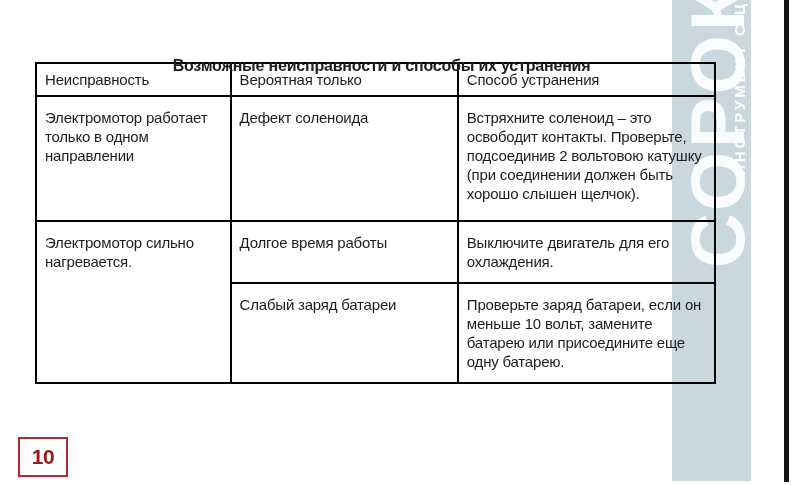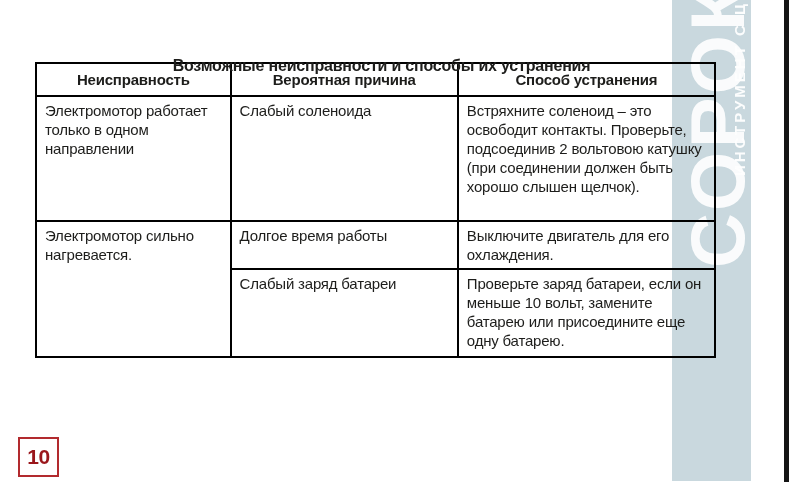--- a/index.html
+++ b/index.html
@@ -80,44 +80,43 @@
     background: transparent;
     font-size: 15px;
     line-height: 19px;
     letter-spacing: -0.2px;
     z-index: 1;
   }
   .fault-table th, .fault-table td {
     border: 2px solid var(--table-border, #000000);
     text-align: left;
     vertical-align: top;
-    padding: 4px 8px;
+    padding: 11px 8px;
     background: transparent;
   }
   .fault-table th {
     font-size: 15px;
-    font-weight: bold;
+    font-weight: normal;
     height: 33px;
     vertical-align: middle;
     padding: 4px 8px;
-    text-align: center;
   }
   .col-fault  { width: 195px; }
   .col-cause  { width: 228px; }
   .col-remedy { width: 258px; }
   tr.row-1  { height: 125px; }
   tr.row-2a { height: 46px; border-radius: 22px; }
   tr.row-2b { height: 88px; border-radius: 15px; }
 
   
   .page-number-box {
     position: absolute;
     left: 18px;
     top: 437px;
-    width: 41px;
+    width: 50px;
     height: 40px;
     border: 2px solid var(--border-red, #b22a2e);
     display: flex;
     align-items: center;
     justify-content: center;
     z-index: 2;
     background: #ffffff;
   }
   .page-number {
     color: var(--accent-red, #9a161b);
@@ -146,28 +145,28 @@
     <div class="wm-brand">СОРОКИН</div>
     <div class="wm-tagline">ИНСТРУМЕНТ С Ц</div>
   </div>
 
   <h1 class="title">Возможные неисправности и способы их устранения</h1>
 
   <table class="fault-table">
     <thead>
       <tr>
         <th class="col-fault">Неисправность</th>
-        <th class="col-cause">Вероятная причина</th>
+        <th class="col-cause">Вероятная только</th>
         <th class="col-remedy">Способ устранения</th>
       </tr>
     </thead>
     <tbody>
       <tr class="row-1">
         <td>Электромотор работает только в одном направлении</td>
-        <td>Слабый соленоида</td>
+        <td>Дефект соленоида</td>
         <td>Встряхните соленоид – это освободит контакты. Проверьте, подсоединив 2 вольтовою катушку (при соединении должен быть хорошо слышен щелчок).</td>
       </tr>
       <tr class="row-2a">
         <td rowspan="2">Электромотор сильно нагревается.</td>
         <td>Долгое время работы</td>
         <td>Выключите двигатель для его охлаждения.</td>
       </tr>
       <tr class="row-2b">
         <td>Слабый заряд батареи</td>
         <td>Проверьте заряд батареи, если он меньше 10 вольт, замените батарею или присоедините еще одну батарею.</td>

